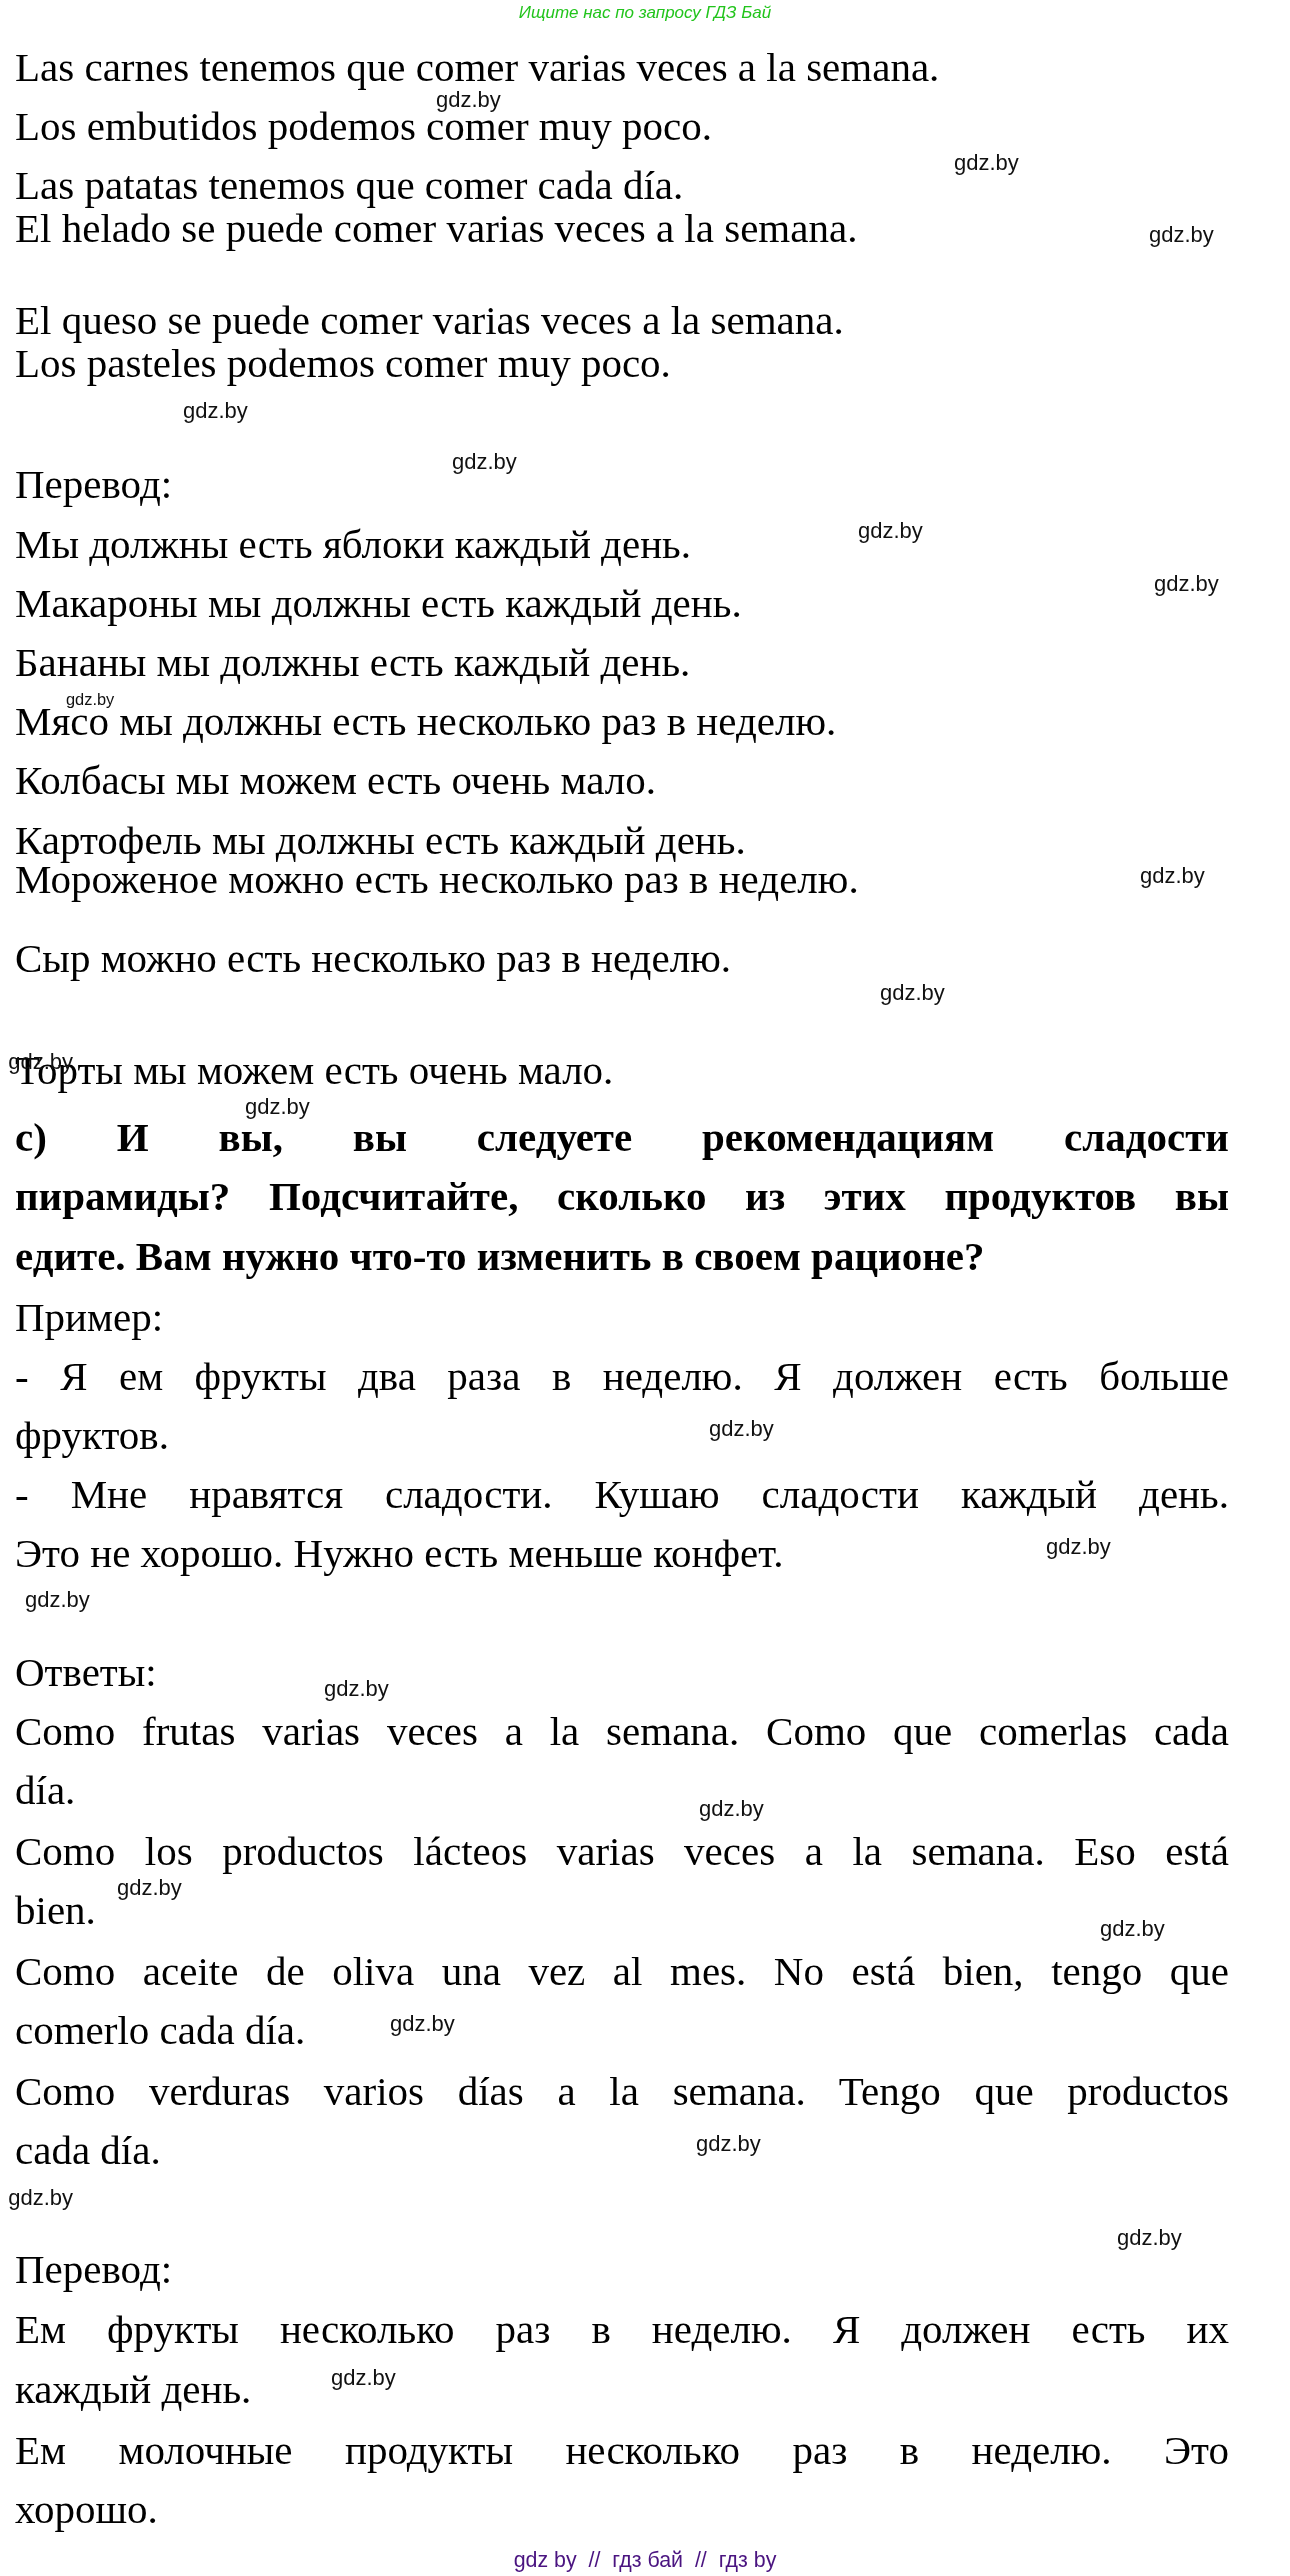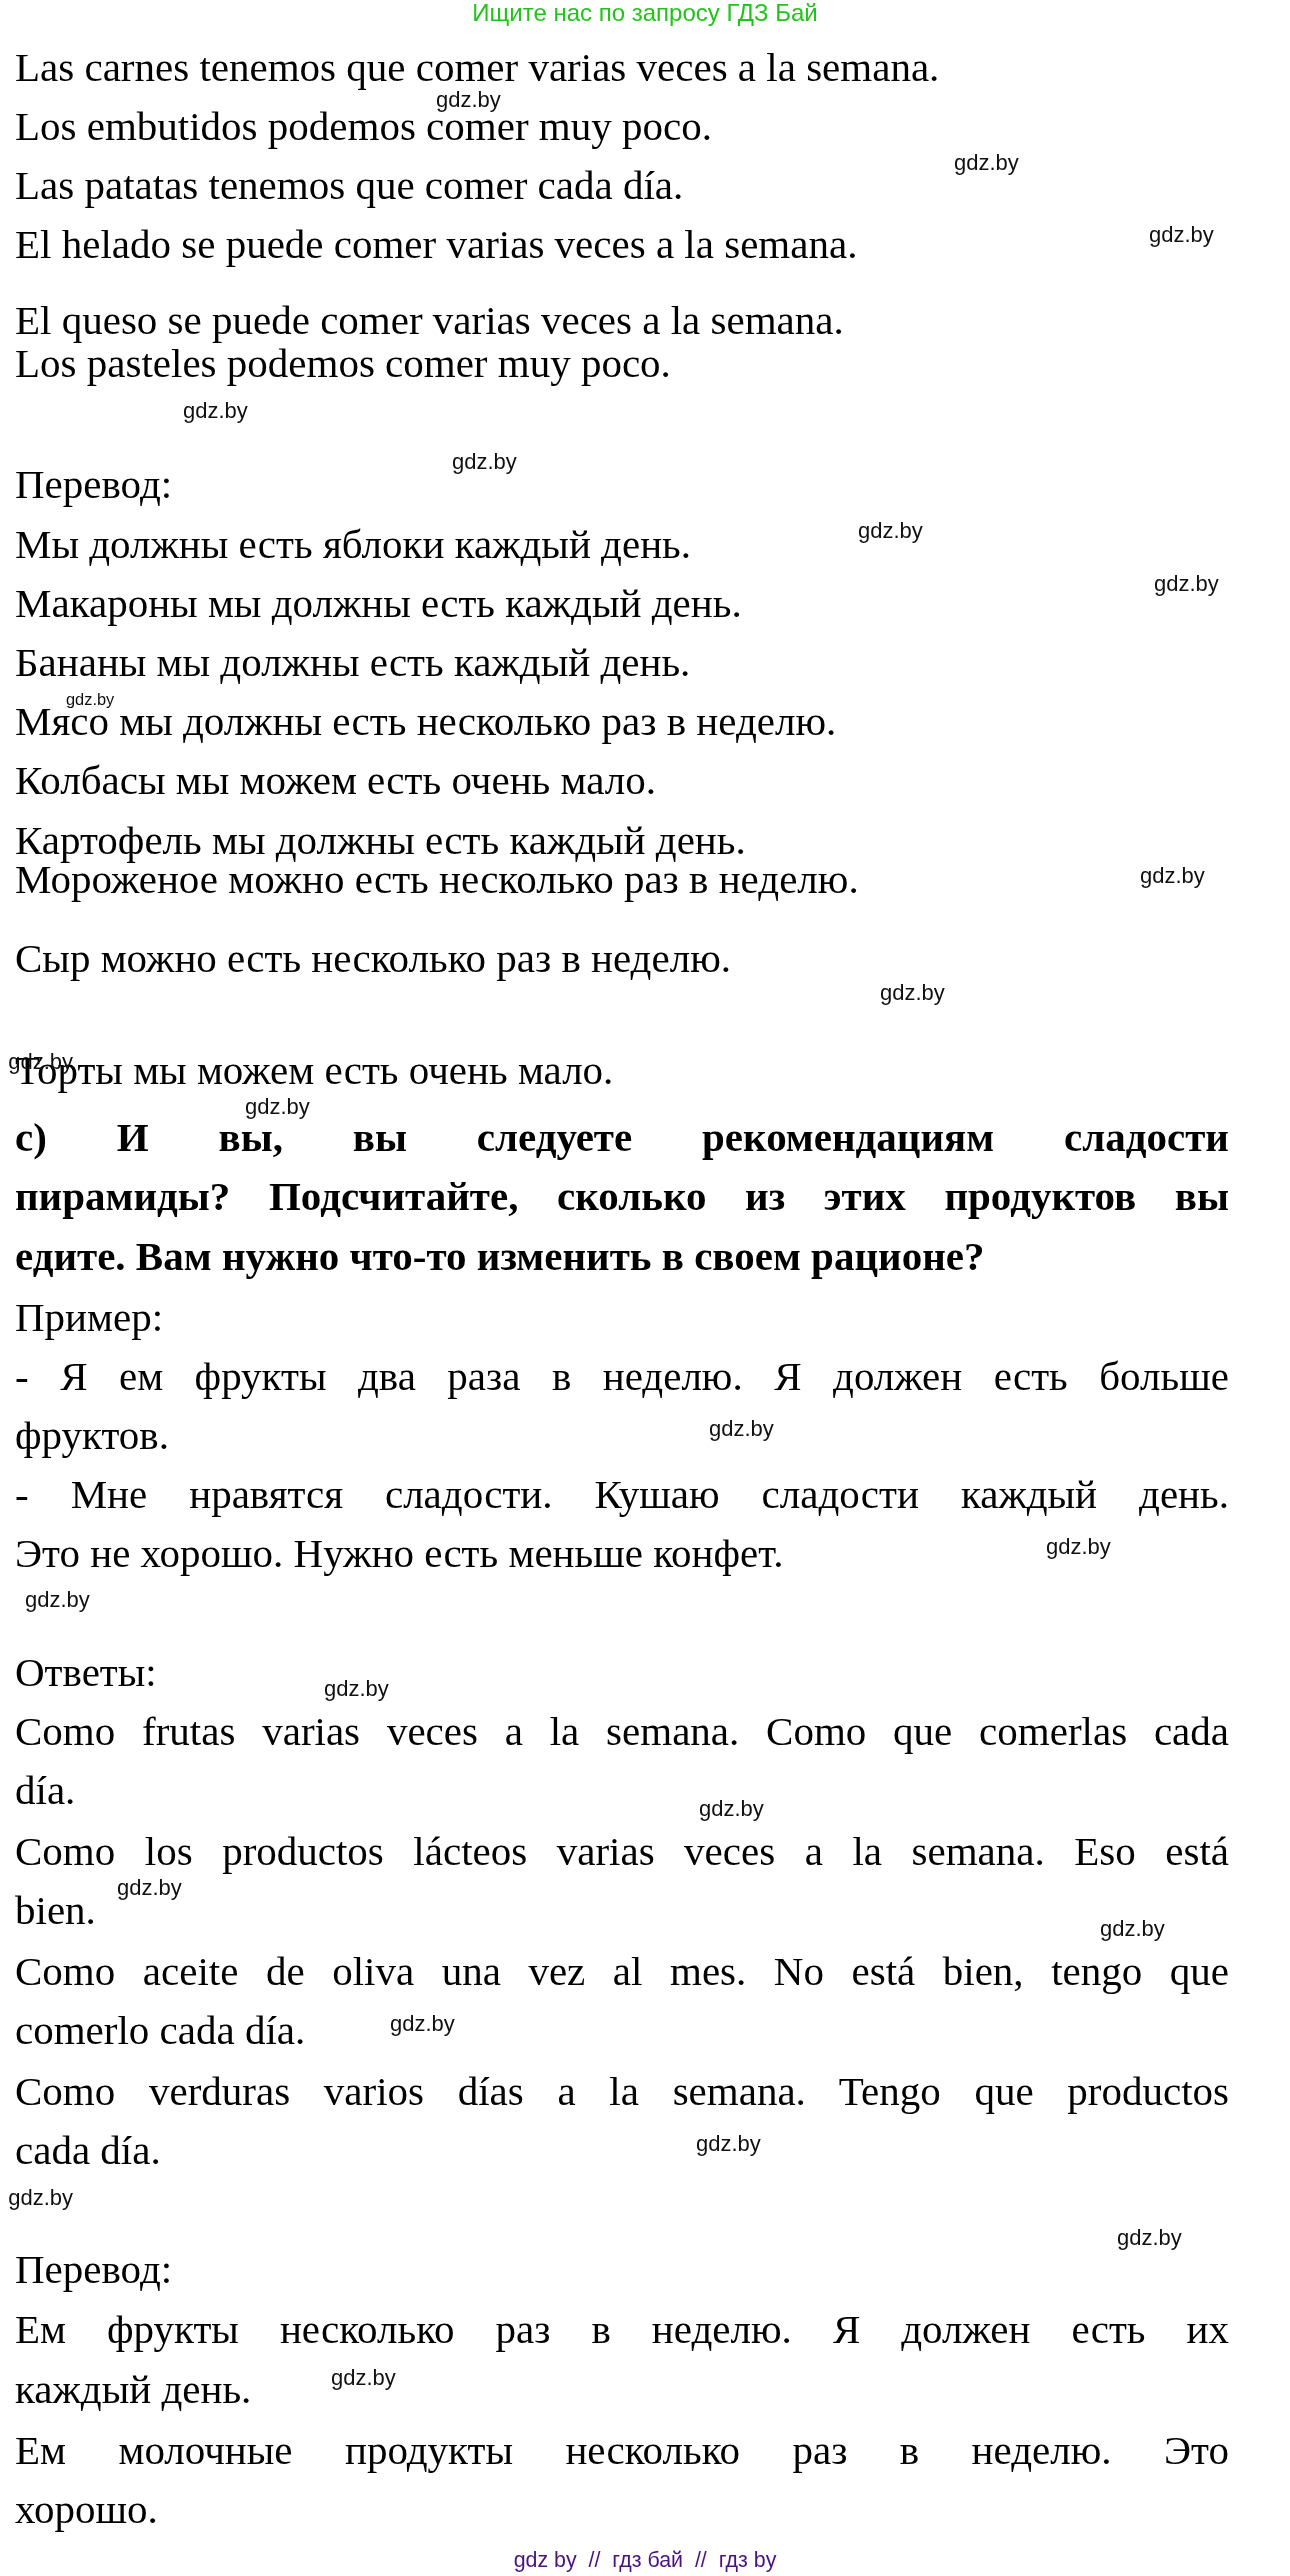--- a/index.html
+++ b/index.html
@@ -1,36 +1,36 @@
 <!DOCTYPE html>
 <html style="font-size:13px"><head>
 <meta charset="utf-8">
 <style>
   html, body { margin:0; padding:0; background:#ffffff; }
   body { width:1290px; height:2576px; position:relative; overflow:hidden; }
   .hdr { position:absolute; top:0; left:0; width:1290px; text-align:center;
-         font-family:"Liberation Sans", sans-serif; font-size:24px; color:#22c41c; line-height:25px; }
+         font-family:"Liberation Sans", sans-serif; font-size:17px; color:#22c41c; line-height:25px;font-style:italic; }
   .ftr { position:absolute; top:2547px; left:0; width:1290px; text-align:center;
          font-family:"Liberation Sans", sans-serif; font-size:21.4px; color:#4a1480; line-height:26px; white-space:pre; }
   .ln { position:absolute; left:15px; width:1214px; font-family:"Liberation Serif", serif;
         font-size:41px; line-height:49px; color:#000; white-space:nowrap; }
   .j { text-align:justify; text-align-last:justify; white-space:normal; }
   .b { font-weight:bold; }
   .wm { position:absolute; font-family:"Liberation Sans", sans-serif; font-size:22px; color:#111;
         line-height:25px; white-space:nowrap; }
 </style>
 </head>
 <body>
 
 <div class="hdr">Ищите нас по запросу ГДЗ Бай</div>
 
 <div class="ln" style="top:43px">Las carnes tenemos que comer varias veces a la semana.</div>
 <div class="ln" style="top:102px">Los embutidos podemos comer muy poco.</div>
 <div class="ln" style="top:161px">Las patatas tenemos que comer cada día.</div>
-<div class="ln" style="top:220px">El helado se puede comer varias veces a la semana.</div>
+<div class="ln" style="top:204px">El helado se puede comer varias veces a la semana.</div>
 <div class="ln" style="top:296px">El queso se puede comer varias veces a la semana.</div>
 <div class="ln" style="top:339px">Los pasteles podemos comer muy poco.</div>
 
 <div class="ln" style="top:460px">Перевод:</div>
 <div class="ln" style="top:520px">Мы должны есть яблоки каждый день.</div>
 <div class="ln" style="top:579px">Макароны мы должны есть каждый день.</div>
 <div class="ln" style="top:638px">Бананы мы должны есть каждый день.</div>
 <div class="ln" style="top:697px">Мясо мы должны есть несколько раз в неделю.</div>
 <div class="ln" style="top:756px">Колбасы мы можем есть очень мало.</div>
 <div class="ln" style="top:816px">Картофель мы должны есть каждый день.</div>

